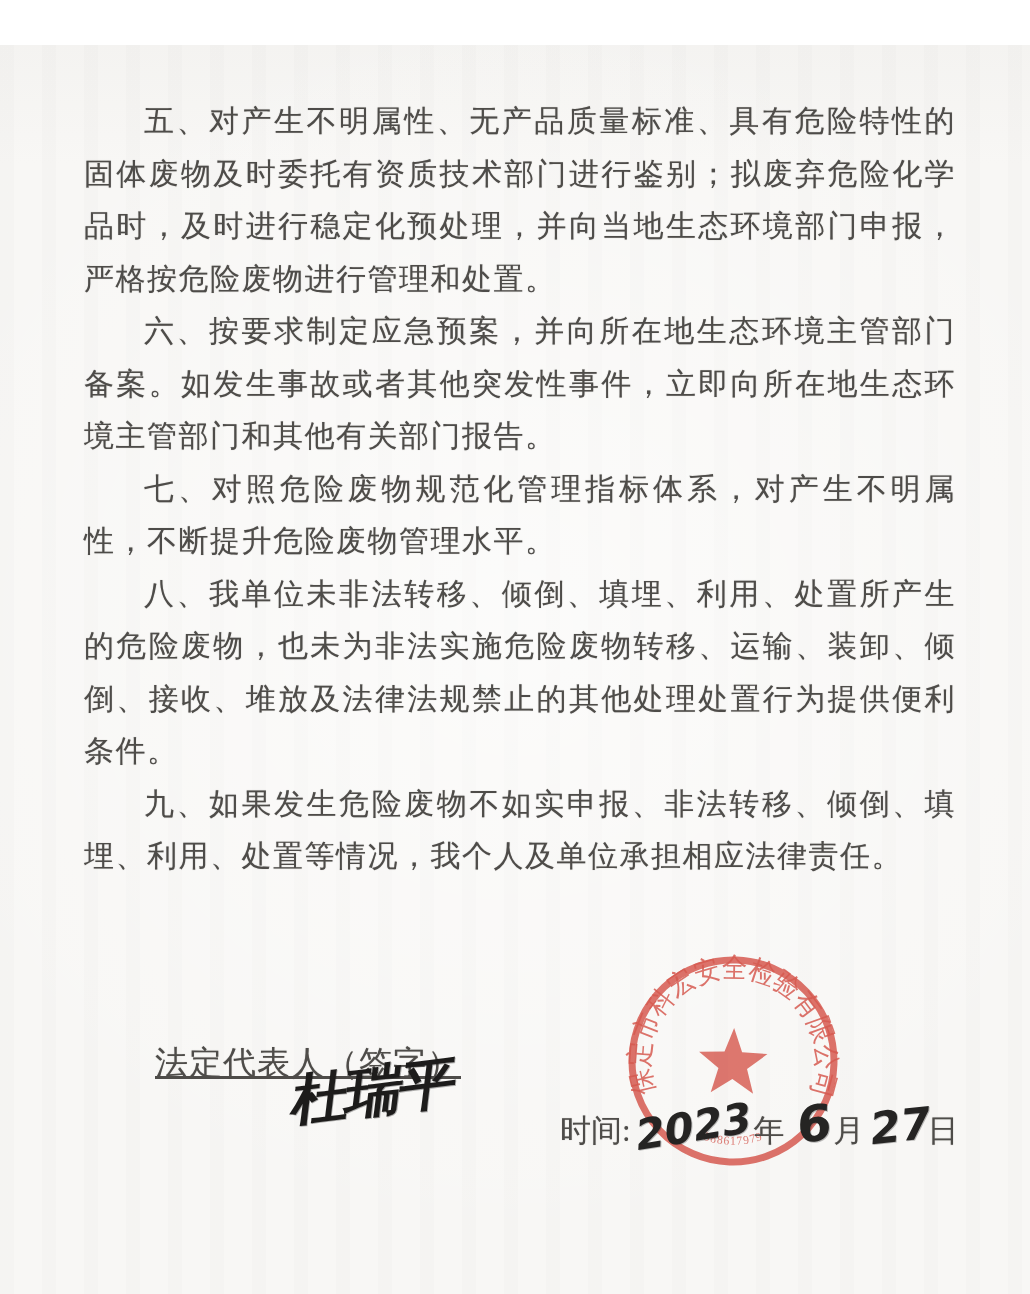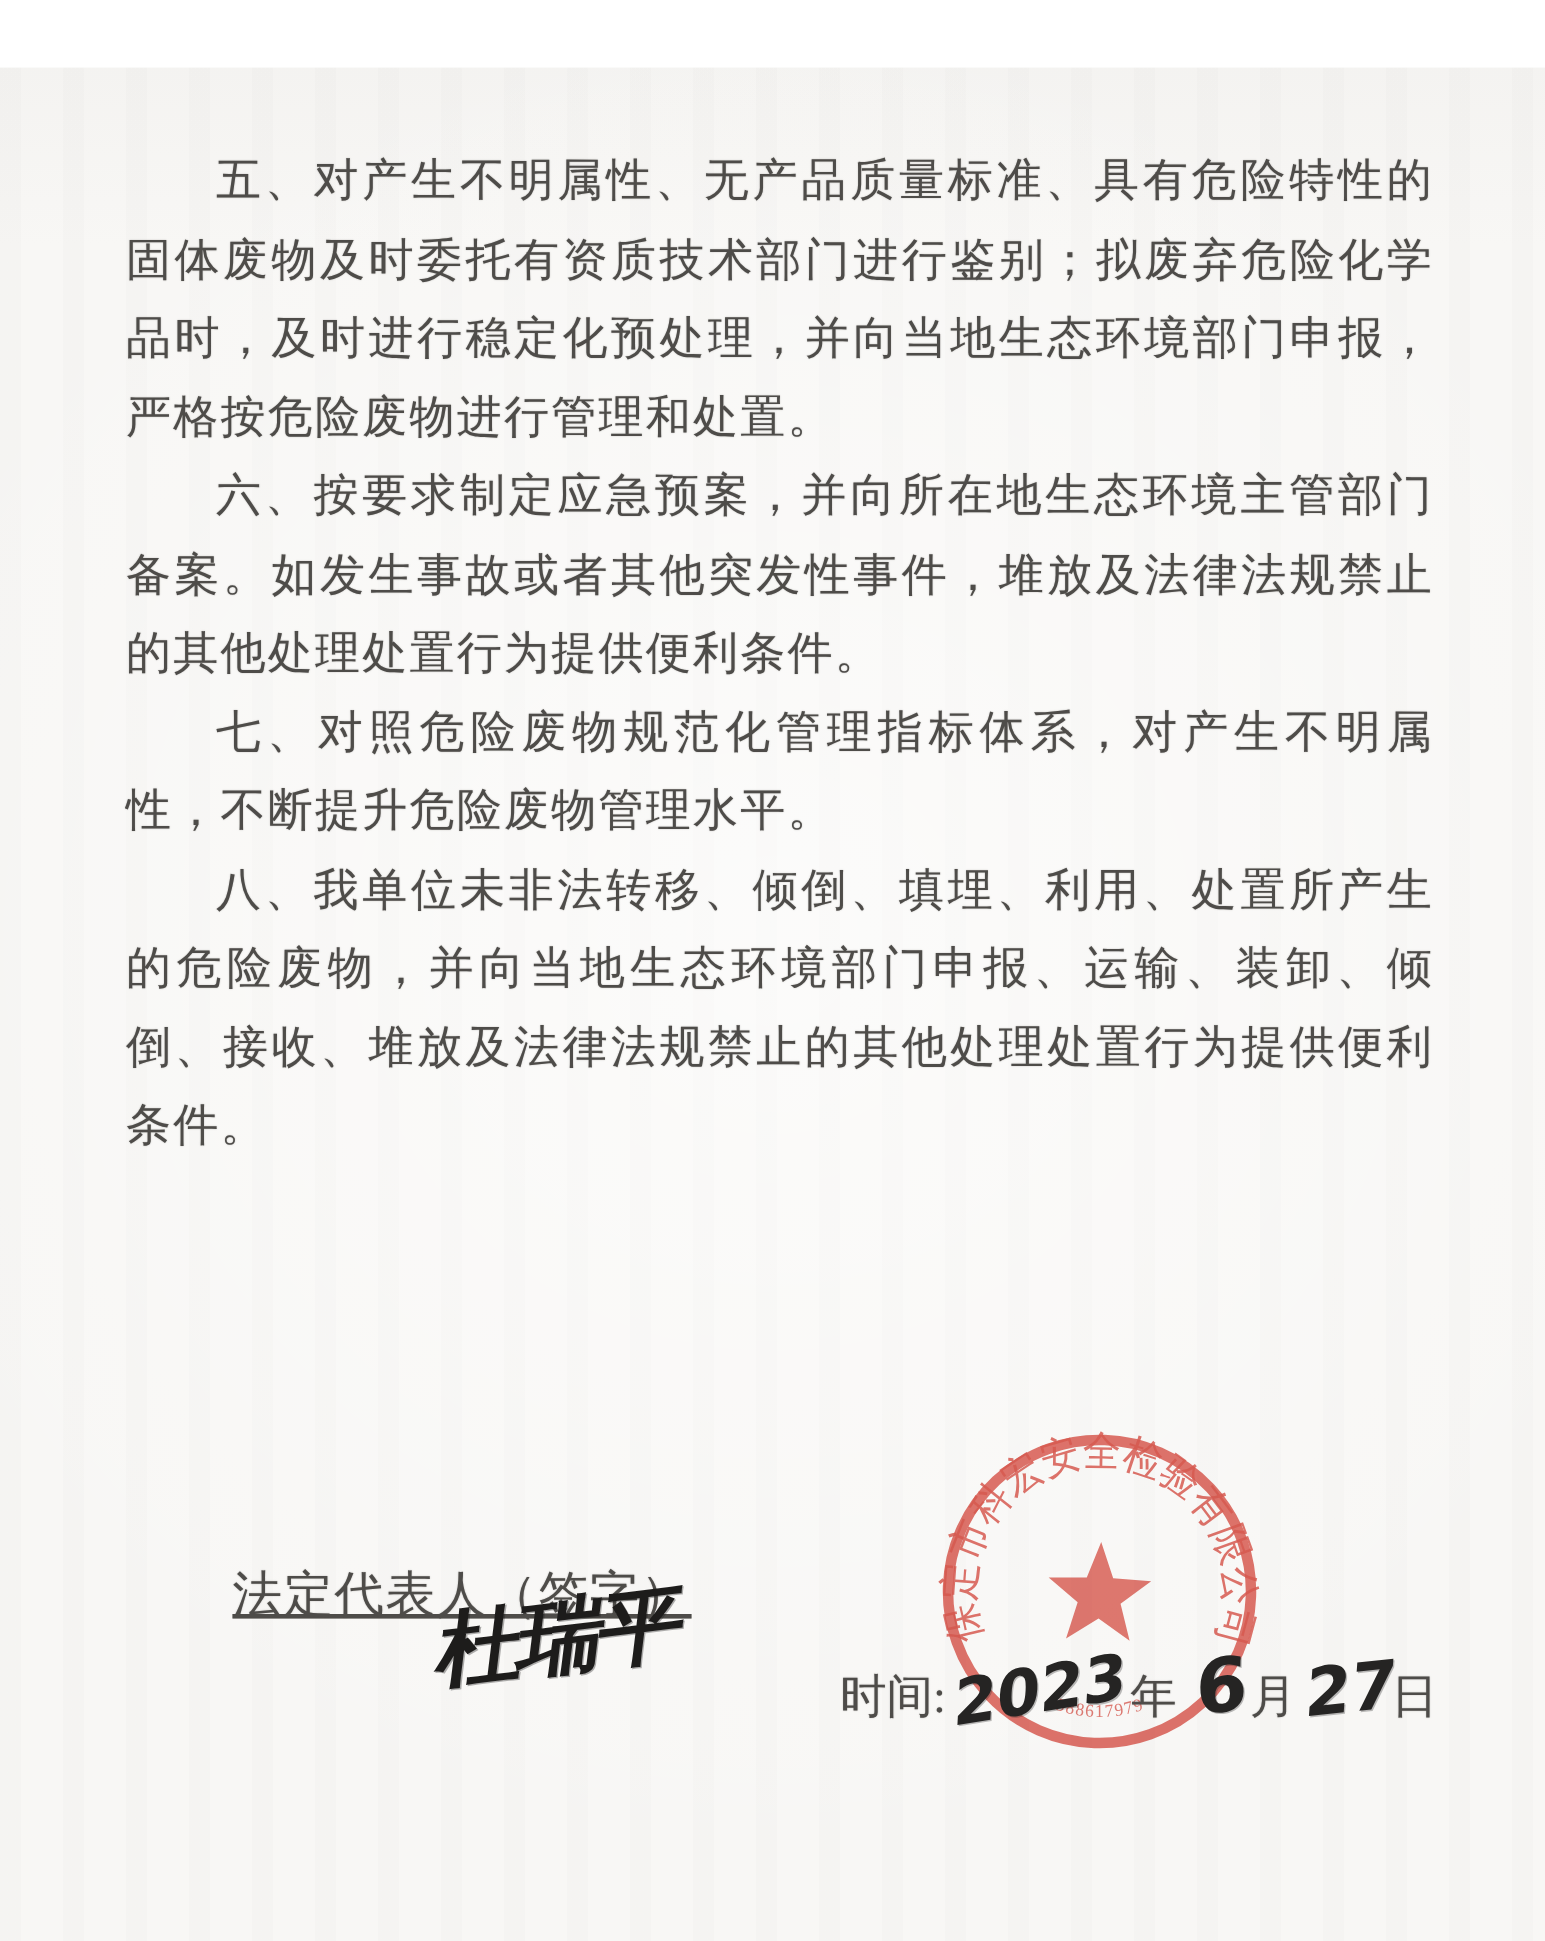--- a/index.html
+++ b/index.html
@@ -84,23 +84,24 @@
     background:#fcfcfb; z-index:2;
   }
 </style>
 </head>
 <body>
 
 <div class="page">
 
   <div class="body-text">
     <p>五、对产生不明属性、无产品质量标准、具有危险特性的固体废物及时委托有资质技术部门进行鉴别；拟废弃危险化学品时，及时进行稳定化预处理，并向当地生态环境部门申报，严格按危险废物进行管理和处置。</p>
-    <p>六、按要求制定应急预案，并向所在地生态环境主管部门备案。如发生事故或者其他突发性事件，堆放及法律法规禁止的其他处理处置行为提供便利条件。</p>
+    <p>六、按要求制定应急预案，并向所在地生态环境主管部门备案。如发生事故或者其他突发性事件，立即向所在地生态环境主管部门和其他有关部门报告。</p>
     <p>七、对照危险废物规范化管理指标体系，对产生不明属性，不断提升危险废物管理水平。</p>
-    <p>八、我单位未非法转移、倾倒、填埋、利用、处置所产生的危险废物，并向当地生态环境部门申报、运输、装卸、倾倒、接收、堆放及法律法规禁止的其他处理处置行为提供便利条件。</p>
+    <p>八、我单位未非法转移、倾倒、填埋、利用、处置所产生的危险废物，也未为非法实施危险废物转移、运输、装卸、倾倒、接收、堆放及法律法规禁止的其他处理处置行为提供便利条件。</p>
+    <p>九、如果发生危险废物不如实申报、非法转移、倾倒、填埋、利用、处置等情况，我个人及单位承担相应法律责任。</p>
   </div>
 
   <div class="sig-label legal-label">法定代表人（签字）</div>
 
   <div class="signature">杜瑞平</div>
 
 
   <div class="date-line">
     <span>时间:</span><span class="hand hand-year">2023</span><span class="date-unit">年</span><span class="hand hand-month">6</span><span class="date-unit">月</span><span class="hand hand-day">27</span><span class="date-unit">日</span>
   </div>

